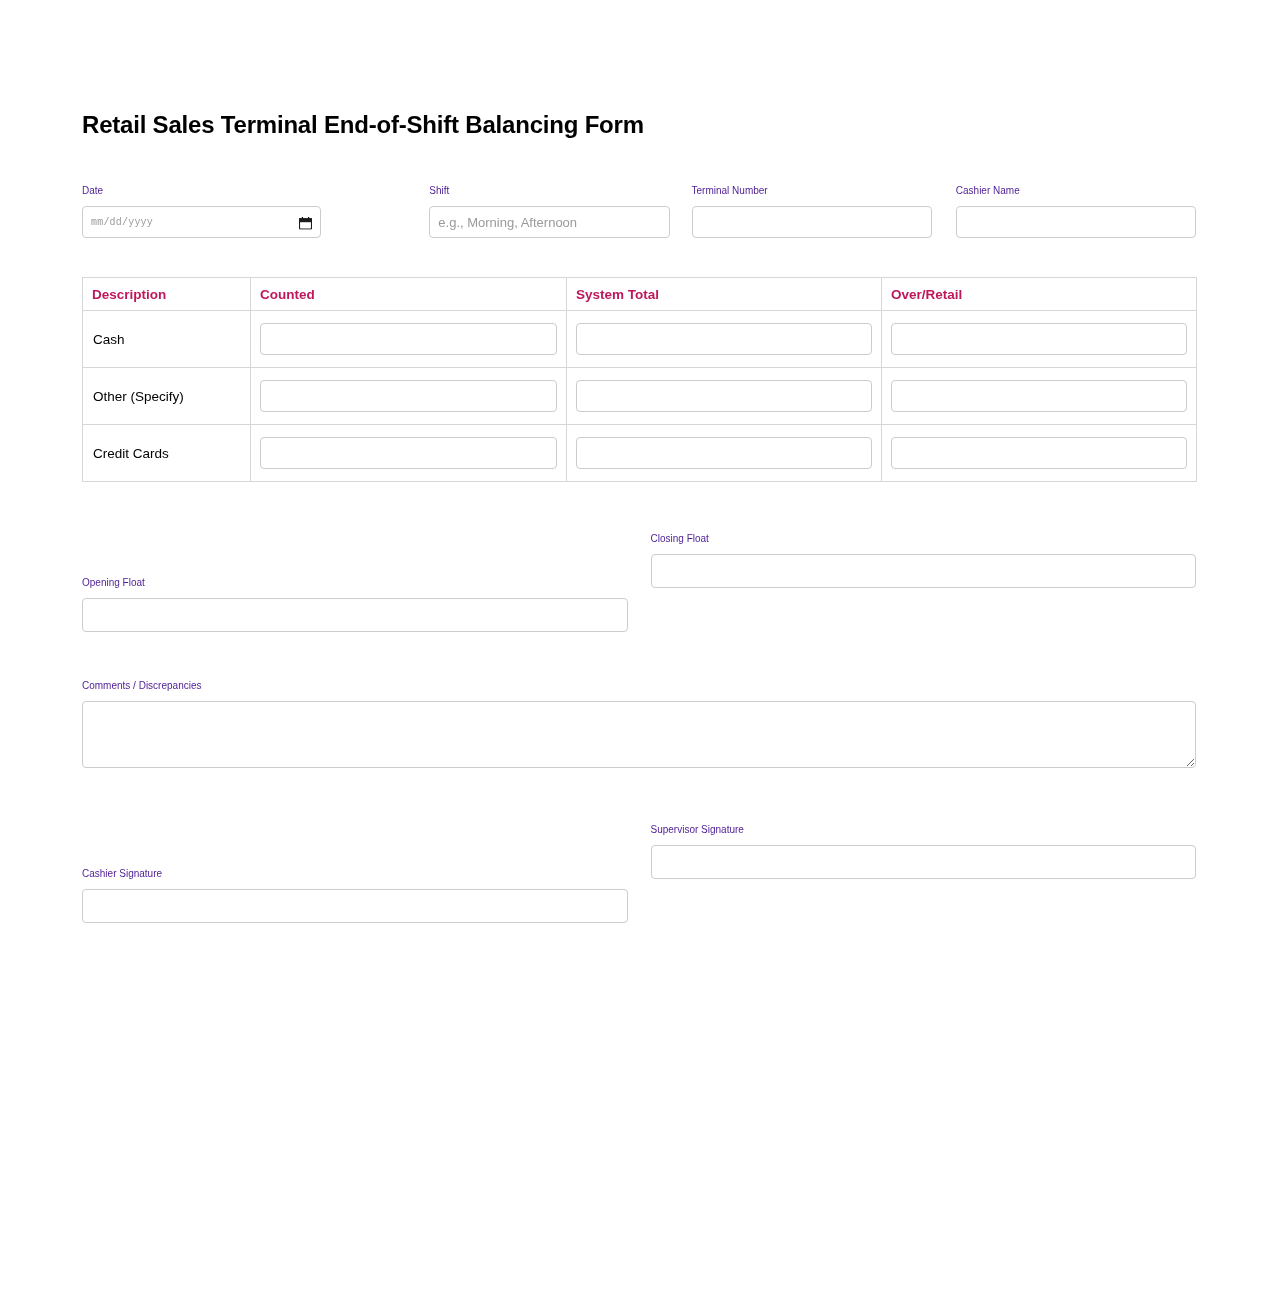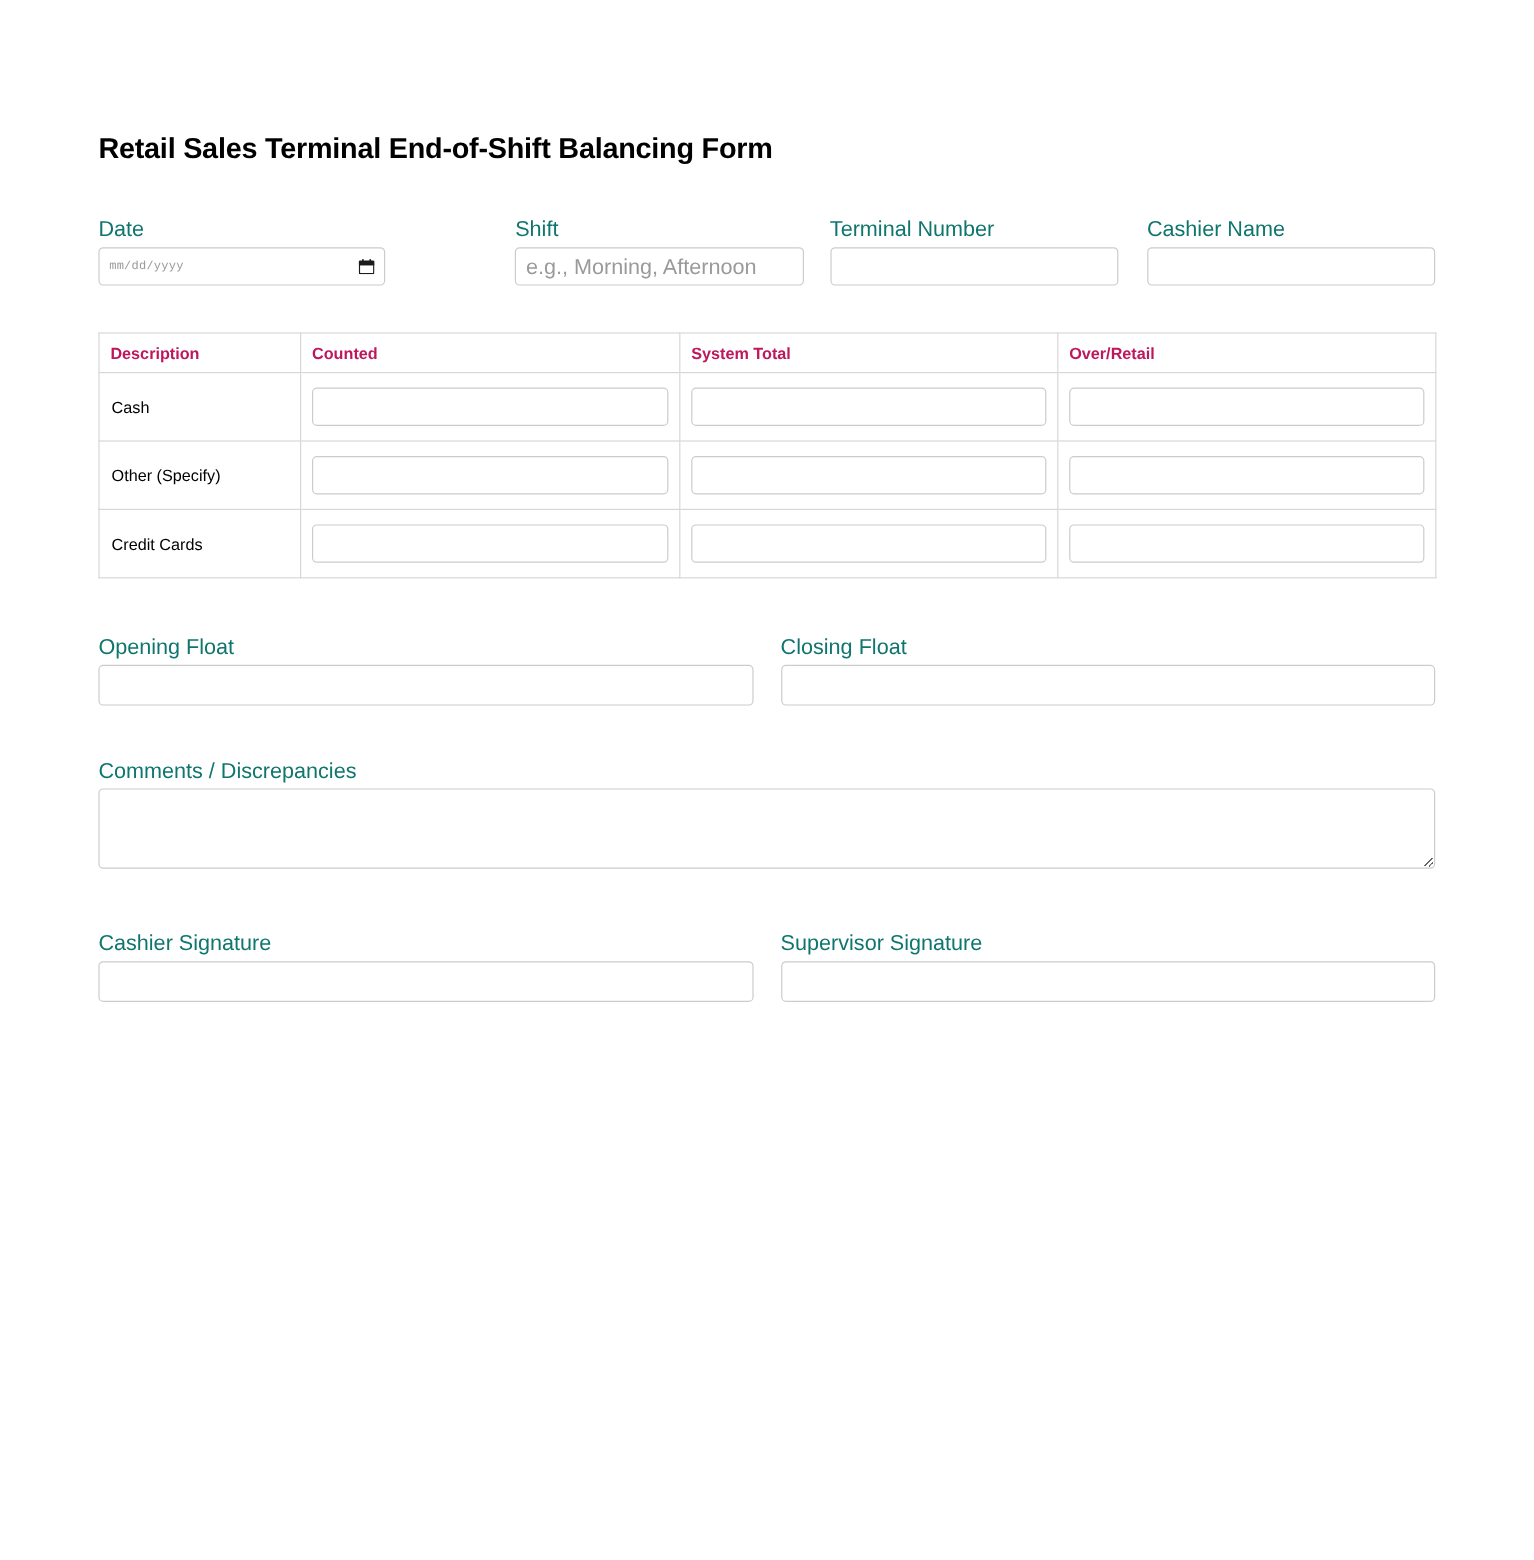--- a/index.html
+++ b/index.html
@@ -24,35 +24,35 @@
     font-size: 24px;
     font-weight: bold;
     line-height: 28px;
     margin: 16px 0 44px 0;
     letter-spacing: -0.2px;
     color: #000;
   }
   
   .field-label {
     display: block;
-    font-size: 18px;
+    font-size: 10px;
     line-height: 16px;
-    color: #0f766e;
+    color: #4c1d95;
     margin-bottom: 7px;
   }
   .txt {
     display: block;
     box-sizing: border-box;
     width: 100%;
     height: 32px;
     border: 1px solid #cccccc;
     border-radius: 4px;
     background: #fff;
     font-family: "Liberation Sans", sans-serif;
-    font-size: 18px;
+    font-size: 13px;
     color: #000;
     padding: 0 8px;
     outline: none;
   }
   .txt::placeholder { color: #9a9a9a; opacity: 1; }
   .txt.tall { height: 34px; }
 
   
   .top-row {
     display: flex;
@@ -127,21 +127,21 @@
     padding: 0 8px;
     outline: none;
     display: block;
   }
 
   
   .two-col {
     display: flex;
     margin-bottom: 46px;
   }
-  .two-col .col-l { width: 546px; margin-right: 23px; }
+  .two-col .col-l { width: 546px; margin-right: 23px; margin-top: 44px; }
   .two-col .col-r { width: 546px; }
 
   
   .comments-block { margin-bottom: 54px; }
   .comments-area {
     box-sizing: border-box;
     display: block;
     width: 1114px;
     height: 67px;
     border: 1px solid #cccccc;

